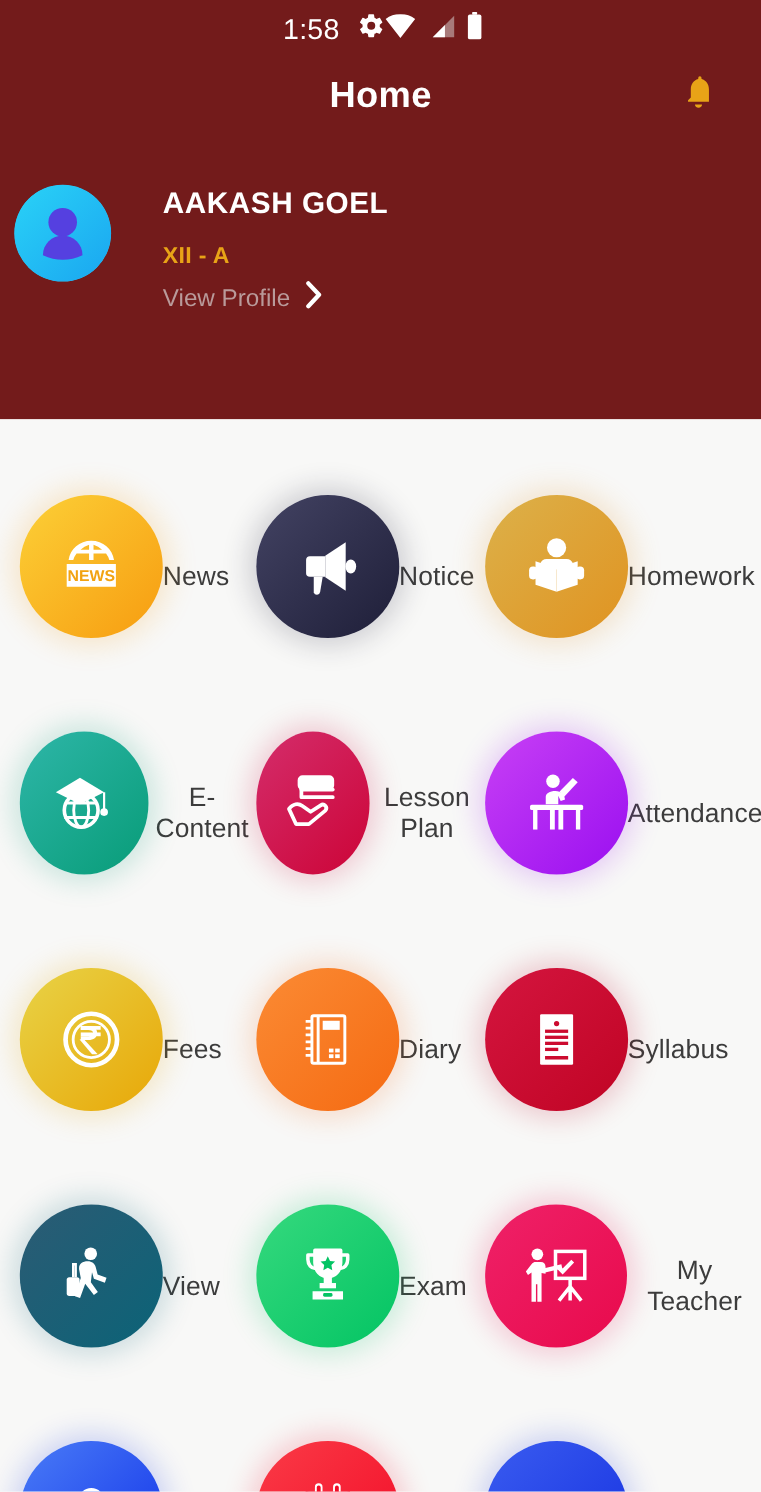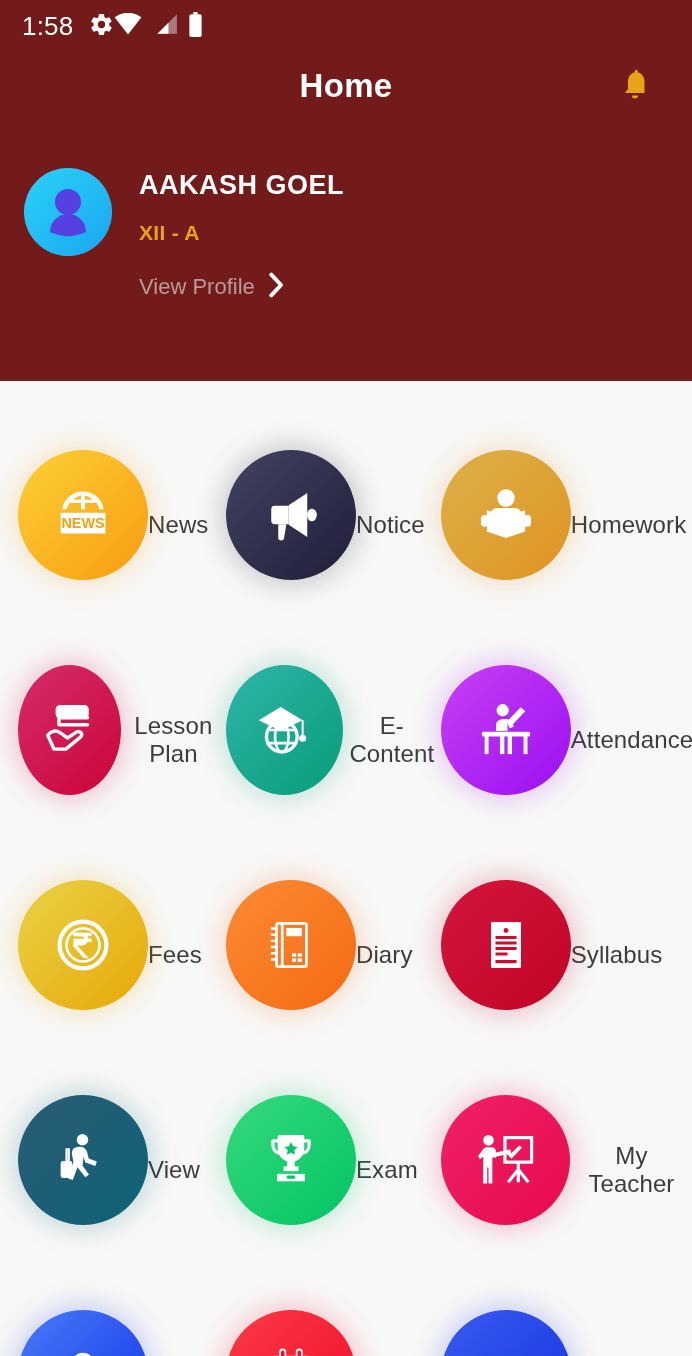--- a/index.html
+++ b/index.html
@@ -17,21 +17,21 @@
     height:381px;
     position:relative;
     width:100%;
   }
 
   
   .statusbar {
     height:52px;
     display:flex;
     align-items:center;
-    justify-content:flex-start;
+    justify-content:center;
     padding:0 18px 0 22px;
   }
   .sb-left { display:flex; align-items:center; gap:16px; }
   .sb-time {
     color:#ffffff;
     font-size:26px;
     font-weight:400;
     letter-spacing:0.2px;
   }
   .sb-right { display:flex; align-items:center; gap:10px; }
@@ -55,21 +55,22 @@
     right:42px;
     top:50%;
     transform:translateY(-50%);
     cursor:pointer;
   }
 
   
   .profile {
     display:flex;
     align-items:flex-start;
-    padding:48px 0 0 24px;
+    padding:48px 0 0 13px;
+    gap:20px;
   }
   .avatar {
     width:88px; height:88px;
     border-radius:50%;
     overflow:hidden;
     flex:0 0 auto;
     background:#29c4f5;
   }
   .pinfo { margin-left:27px; padding-top:2px; }
   .pname {
@@ -83,21 +84,21 @@
     color:#e8a317;
     font-size:21px;
     font-weight:700;
     margin-top:20px;
     letter-spacing:0.3px;
   }
   .pview {
     display:flex;
     align-items:center;
     gap:13px;
-    margin-top:27px;
+    margin-top:10px;
     cursor:pointer;
   }
   .pview-txt {
     color:#b99a9a;
     font-size:22px;
     font-weight:400;
   }
 
   
   .grid {
@@ -232,43 +233,43 @@
   <path d="M22.5 24.5h17a6 6 0 0 1 5.5 4l-14 5-14-5a6 6 0 0 1 5.5-4z"></path>
   <path d="M31 32.5 13 26.5v20l18 6z"></path>
   <path d="M31 32.5 49 26.5v20l-18 6z"></path>
   <rect x="7.5" y="31" width="7" height="11" rx="3.3"></rect>
   <rect x="47.5" y="31" width="7" height="11" rx="3.3"></rect>
 </svg>
       </div>
       <div class="tlabel">Homework</div>
     </div>
     <div class="tile">
-      <div class="badge" style="background: linear-gradient(135deg, rgb(212, 45, 107) 0%, rgb(204, 4, 55) 100%); box-shadow: rgba(204, 4, 55, 0.2) 0px 0px 26px 6px;">
-        <svg width="66" height="66" viewBox="0 0 62 62" fill="none" stroke="#fff" stroke-width="3.2" stroke-linecap="round" stroke-linejoin="round">
-  <rect x="20" y="9" width="28" height="9.5" rx="2.6" fill="#fff"></rect>
-  <path d="M21.6 19.5h26.8"></path>
-  <path d="M21.6 18.5v7.5h26.8"></path>
-  <path d="M11 36c3.5-4.5 8-5 11.5-2.5l7 5 8.5-5.5c3-2 6.5 1.5 4 4.5L28 49H17z"></path>
-</svg>
-      </div>
-      <div class="tlabel">Lesson Plan</div>
-    </div>
-    <div class="tile">
       <div class="badge" style="background: linear-gradient(135deg, rgb(46, 182, 168) 0%, rgb(8, 156, 120) 100%); box-shadow: rgba(8, 156, 120, 0.2) 0px 0px 26px 6px;">
         <svg width="68" height="68" viewBox="0 0 62 62" fill="#fff">
   <path d="M28 10 8 22l20 10 20-10z"></path>
   <path d="M12 25v8c0 1 8 5 16 5s16-4 16-5v-8l-16 8z" opacity="0"></path>
   <path d="M48 22v14" stroke="#fff" stroke-width="1.8"></path>
   <circle cx="48" cy="38.5" r="3.2"></circle>
   <circle cx="29" cy="37" r="14" fill="none" stroke="#fff" stroke-width="3"></circle>
   <ellipse cx="29" cy="37" rx="6.2" ry="14" fill="none" stroke="#fff" stroke-width="2.4"></ellipse>
   <path d="M16.2 31h25.6M15 43h28" stroke="#fff" stroke-width="2.4"></path>
 </svg>
       </div>
       <div class="tlabel">E-Content</div>
+    </div>
+    <div class="tile">
+      <div class="badge" style="background: linear-gradient(135deg, rgb(212, 45, 107) 0%, rgb(204, 4, 55) 100%); box-shadow: rgba(204, 4, 55, 0.2) 0px 0px 26px 6px;">
+        <svg width="66" height="66" viewBox="0 0 62 62" fill="none" stroke="#fff" stroke-width="3.2" stroke-linecap="round" stroke-linejoin="round">
+  <rect x="20" y="9" width="28" height="9.5" rx="2.6" fill="#fff"></rect>
+  <path d="M21.6 19.5h26.8"></path>
+  <path d="M21.6 18.5v7.5h26.8"></path>
+  <path d="M11 36c3.5-4.5 8-5 11.5-2.5l7 5 8.5-5.5c3-2 6.5 1.5 4 4.5L28 49H17z"></path>
+</svg>
+      </div>
+      <div class="tlabel">Lesson Plan</div>
     </div>
     <div class="tile">
       <div class="badge" style="background: linear-gradient(135deg, rgb(200, 64, 245) 0%, rgb(154, 15, 240) 100%); box-shadow: rgba(154, 15, 240, 0.2) 0px 0px 26px 6px;">
         <svg width="68" height="68" viewBox="0 0 62 62" fill="#fff">
   <circle cx="28" cy="13" r="5.6"></circle>
   <path d="M30 21c5 0 7.5 3 8 7l-3.6 1.4-2-4.4V32H22v-6c0-3 3.3-5 8-5z"></path>
   <path d="M33.5 21.5 44.5 10.2l4 3.6-12 12.8z"></path>
   <rect x="9" y="32.5" width="44" height="4.4" rx="1.4"></rect>
   <rect x="11.5" y="36" width="3.6" height="17"></rect>
   <rect x="47" y="36" width="3.6" height="17"></rect>

